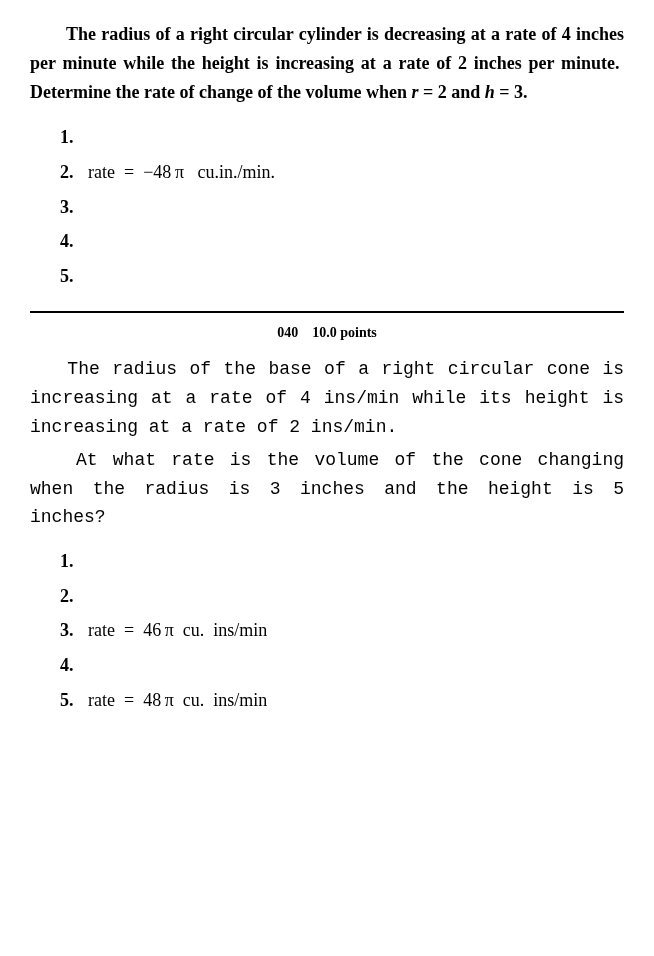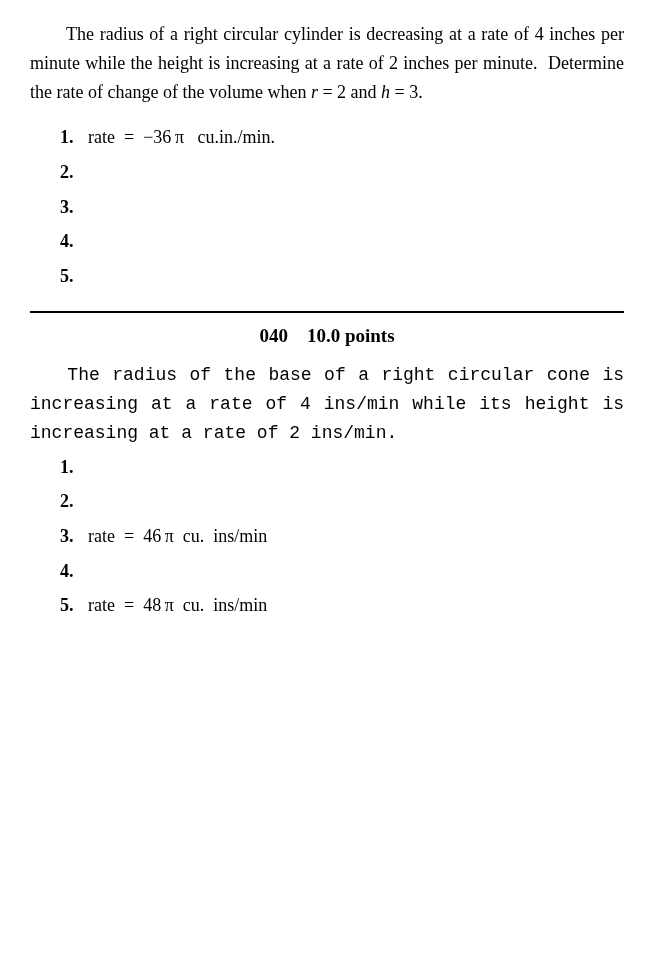--- a/index.html
+++ b/index.html
@@ -20,20 +20,21 @@
 
     .problem-block {
       margin-bottom: 20px;
     }
 
     .problem-text {
       text-align: justify;
       line-height: 1.6;
       margin-bottom: 16px;
       text-indent: 2em;
+      font-weight: bold;
     }
 
     .problem-text-noindent {
       text-align: justify;
       line-height: 1.6;
       margin-bottom: 4px;
       font-family: Liberation Mono, monospace;
     }
 
     .options-list {
@@ -69,42 +70,42 @@
 
     .divider {
       border: none;
       border-top: 2px solid #000;
       margin: 20px 0 12px 0;
     }
 
     .section-header {
       text-align: center;
       font-weight: bold;
-      font-size: 19px;
+      font-size: 14px;
       margin-bottom: 14px;
       font-family: 'Times New Roman', Times, serif;
     }
   </style>
 </head>
 <body>
 
 <div class="problem-block">
   <p class="problem-text">
     The radius of a right circular cylinder is decreasing at a rate of 4 inches per minute while the height is increasing at a rate of 2 inches per minute.&nbsp; Determine the rate of change of the volume when <span class="math-italic">r</span> = 2 and <span class="math-italic">h</span> = 3.
   </p>
 
   <ul class="options-list">
     <li>
       <span class="option-number">1.</span>
-      <span class="option-content">
-        rate &nbsp;=&nbsp; −36 π&nbsp;&nbsp; cu.in./min.
-      </span>
     </li>
     <li>
       <span class="option-number">2.</span>
+      <span class="option-content">
+        rate &nbsp;=&nbsp; −48 π&nbsp;&nbsp; cu.in./min.
+      </span>
     </li>
     <li>
       <span class="option-number">3.</span>
     </li>
     <li>
       <span class="option-number">4.</span>
     </li>
     <li>
       <span class="option-number">5.</span>
     </li>
@@ -114,20 +115,23 @@
 <hr class="divider">
 
 <div class="section-header">
   <span>040</span>&nbsp;&nbsp;&nbsp;
   <span>10.0 points</span>
 </div>
 
 <div class="problem-block">
   <p class="problem-text-noindent">
     &nbsp;&nbsp; The radius of the base of a right circular cone is increasing at a rate of 4 ins/min while its height is increasing at a rate of 2 ins/min.
+  </p>
+  <p class="problem-text-noindent" style="margin-bottom:14px;">
+    &nbsp;&nbsp; At what rate is the volume of the cone changing when the radius is 3 inches and the height is 5 inches?
   </p>
 
   <ul class="options-list">
     <li>
       <span class="option-number">1.</span>
     </li>
     <li>
       <span class="option-number">2.</span>
     </li>
     <li>

